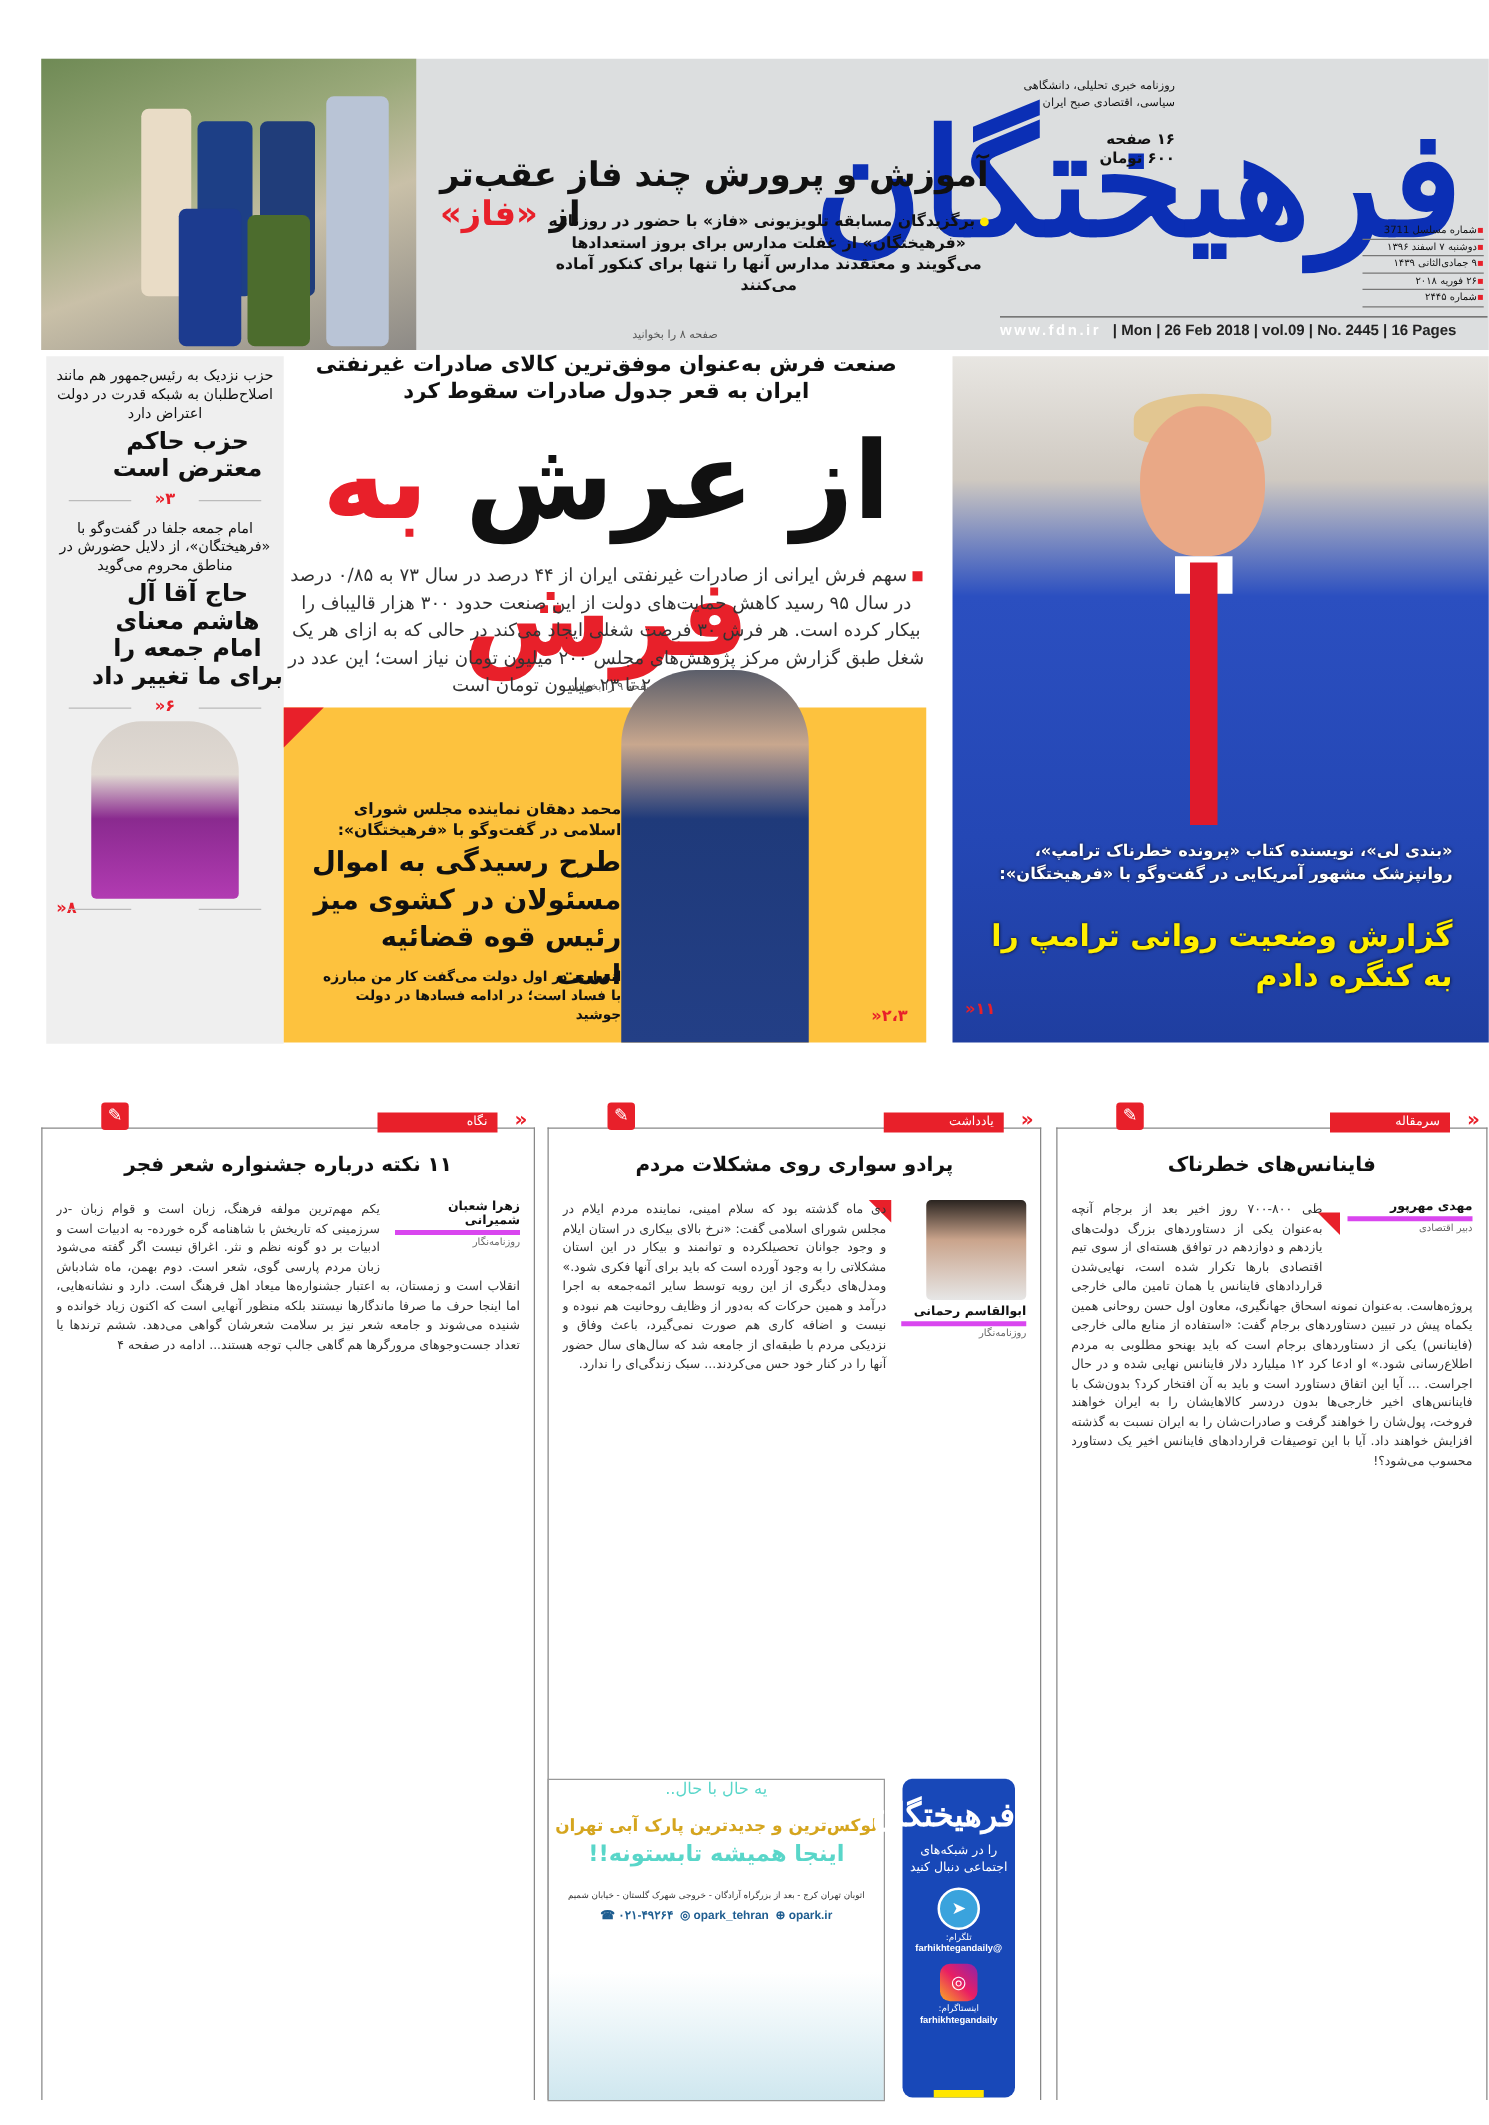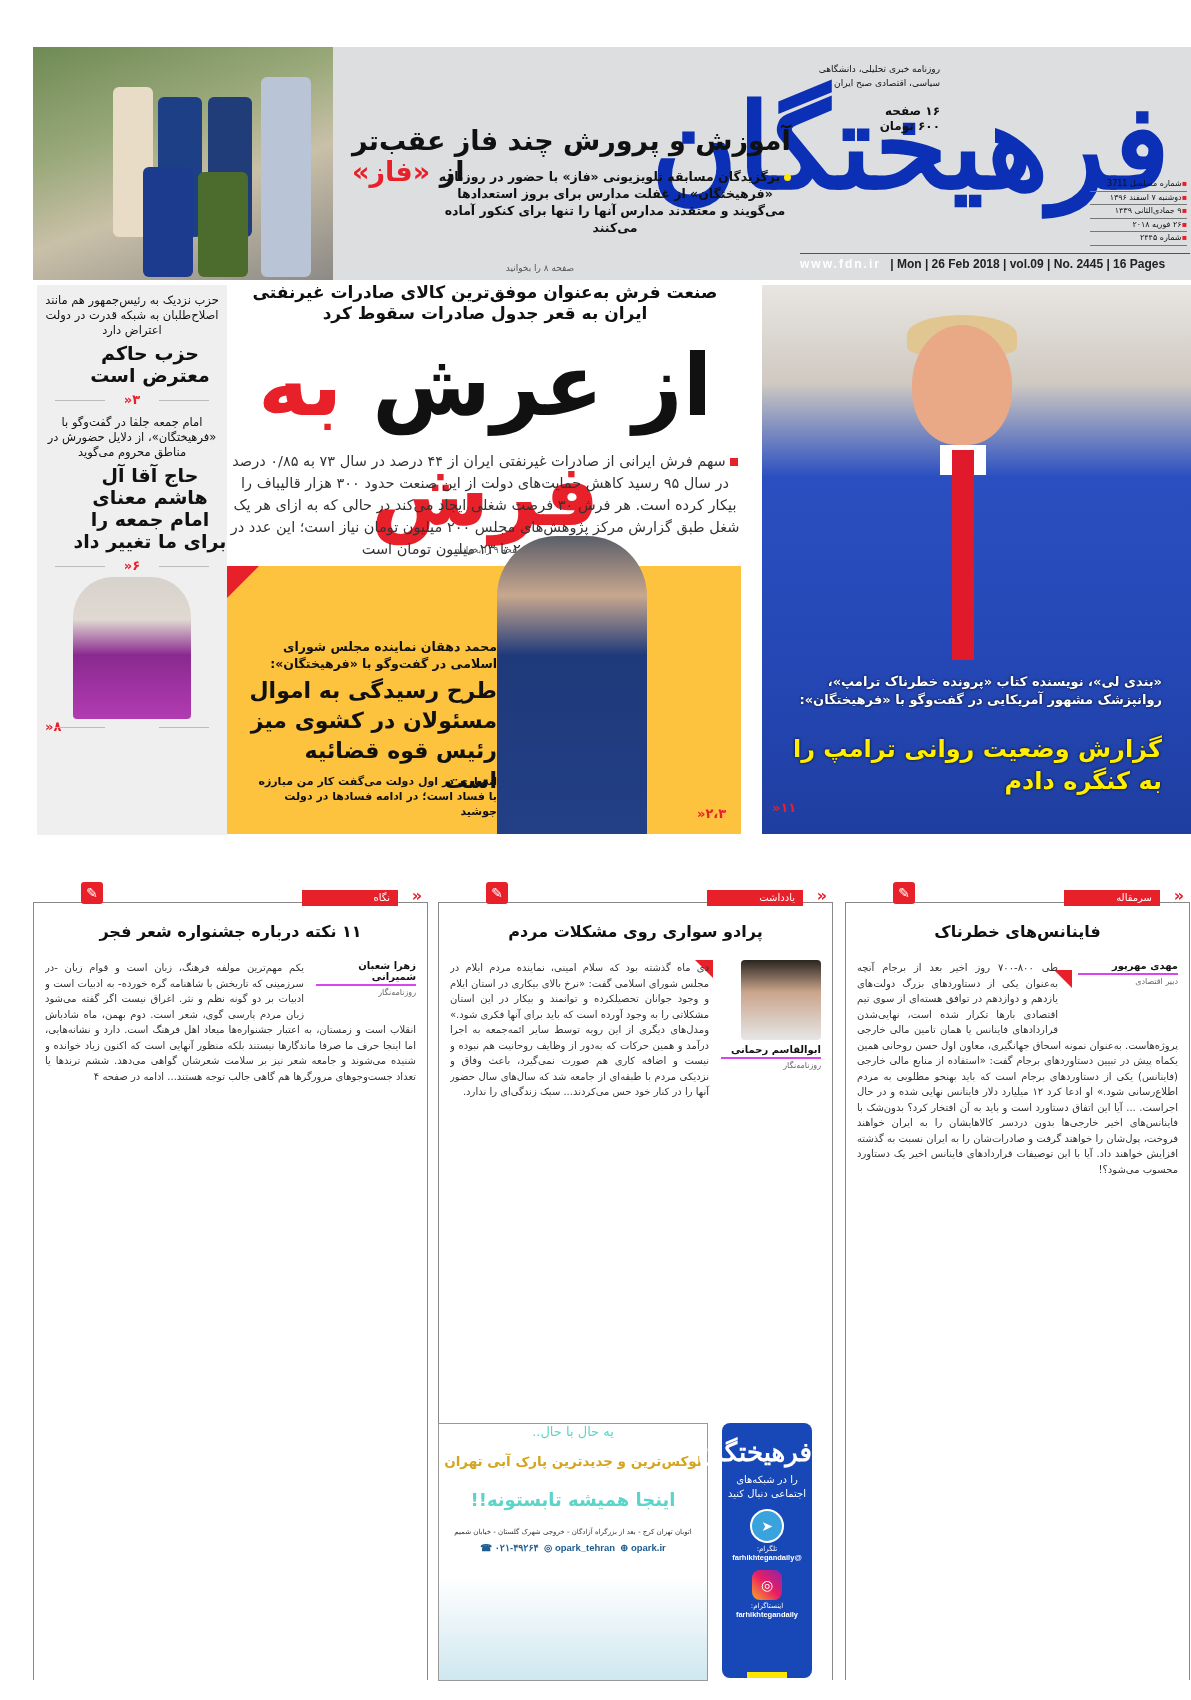--- a/index.html
+++ b/index.html
@@ -57,29 +57,29 @@
   .t-ref{position:absolute;left:10px;top:515px;color:#e8202a;font-weight:bold;font-size:13px;}
   
   .col{top:880px;height:800px;}
   .col-frame{position:absolute;left:0;top:22px;right:0;bottom:0;border:1px solid #888;border-bottom:none;}
   .col-tag{position:absolute;right:30px;top:10px;background:#e8202a;color:#fff;font-size:10px;padding:1px 8px;height:14px;line-height:14px;width:80px;text-align:right;}
   .col-chev{position:absolute;right:6px;top:6px;color:#e8202a;font-weight:bold;font-size:16px;}
   .col-pen{position:absolute;left:48px;top:2px;width:22px;height:22px;background:#e8202a;border-radius:3px;color:#fff;font-size:14px;text-align:center;line-height:22px;}
   .col-title{position:absolute;left:0;right:0;top:42px;font-weight:bold;font-size:16px;text-align:center;}
   .col-text{position:absolute;left:12px;right:12px;top:80px;bottom:0;font-size:10px;line-height:15.5px;text-align:justify;color:#333;overflow:hidden;}
   .author{position:absolute;top:80px;width:100px;font-size:10px;text-align:right;}
-  .author b{display:block;border-bottom:2px solid #d946ef;padding-bottom:2px;}
+  .author b{display:block;border-bottom:4px solid #d946ef;padding-bottom:2px;}
   .author span{font-size:8px;color:#666;}
   .red-tri{position:absolute;width:0;height:0;border-top:18px solid #e8202a;border-left:18px solid transparent;}
   
   .ad-park{left:438px;top:1423px;width:268px;height:256px;border:1px solid #999;background:linear-gradient(180deg,#fff 0%,#fff 60%,#cfe7ef 100%);text-align:center;}
   .park-logo{margin-top:25px;font-size:46px;font-weight:bold;color:#59d6c9;}
   .park-slogan{color:#59d6c9;font-size:13px;}
   .park-lux{margin-top:14px;color:#d5a51e;font-weight:bold;font-size:13.5px;}
-  .park-summer{margin-top:20px;color:#59d6c9;font-weight:bold;font-size:18px;}
+  .park-summer{margin-top:4px;color:#59d6c9;font-weight:bold;font-size:18px;}
   .park-addr{margin-top:18px;font-size:7px;color:#333;}
   .park-contact{margin-top:6px;font-size:9.5px;font-weight:bold;color:#1e5d90;font-family:"Liberation Sans",sans-serif;}
   .ad-social{left:722px;top:1423px;width:90px;height:255px;background:#1848b8;border-radius:8px;color:#fff;text-align:center;}
   .soc-logo{margin-top:14px;font-family:"DejaVu Serif",serif;font-weight:bold;font-size:26px;}
   .soc-text{margin-top:6px;font-size:10px;line-height:14px;}
   .tg{margin:8px auto 2px;width:30px;height:30px;border-radius:50%;background:#3aa3dd;border:2px solid #fff;line-height:30px;font-size:14px;}
   .ig{margin:8px auto 2px;width:30px;height:30px;border-radius:8px;background:linear-gradient(45deg,#f9a825,#e91e63,#8e24aa);line-height:30px;font-size:14px;}
   .soc-h{font-size:7.5px;font-family:"Liberation Sans",sans-serif;font-weight:bold;}
   .soc-l{font-size:7px;}
   .soc-bar{position:absolute;left:25px;bottom:0;width:40px;height:6px;background:#ffe600;}

